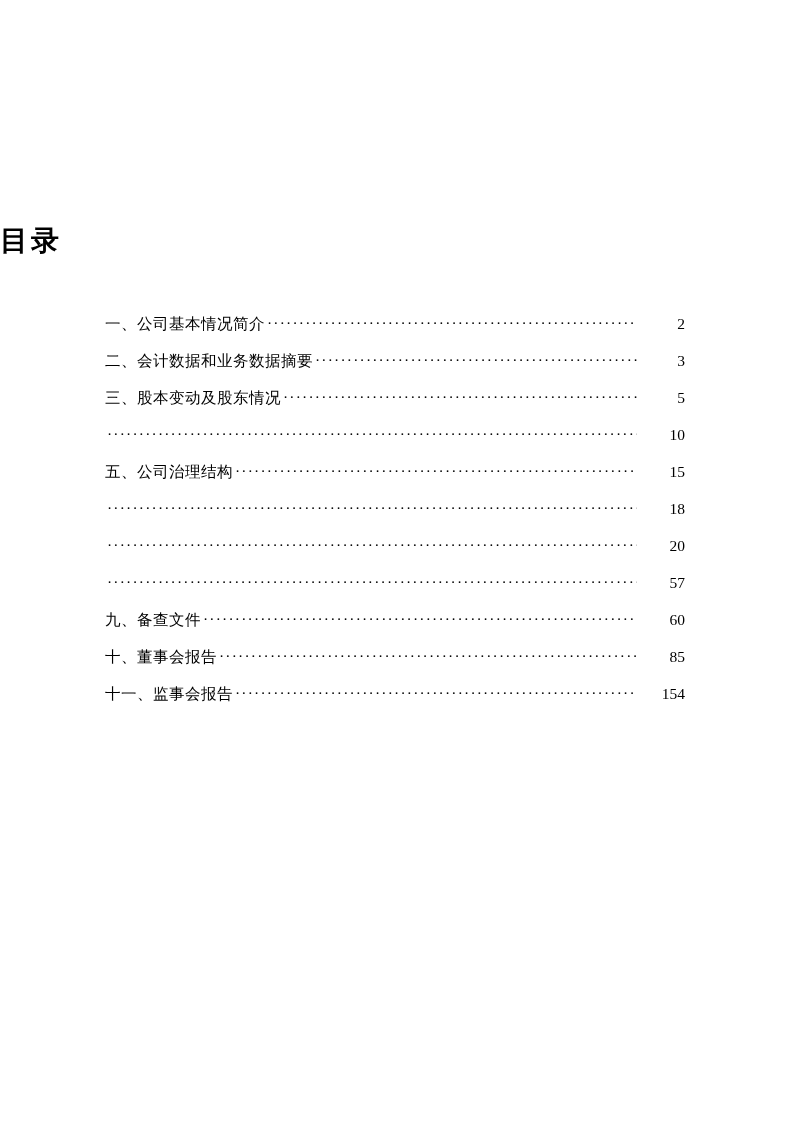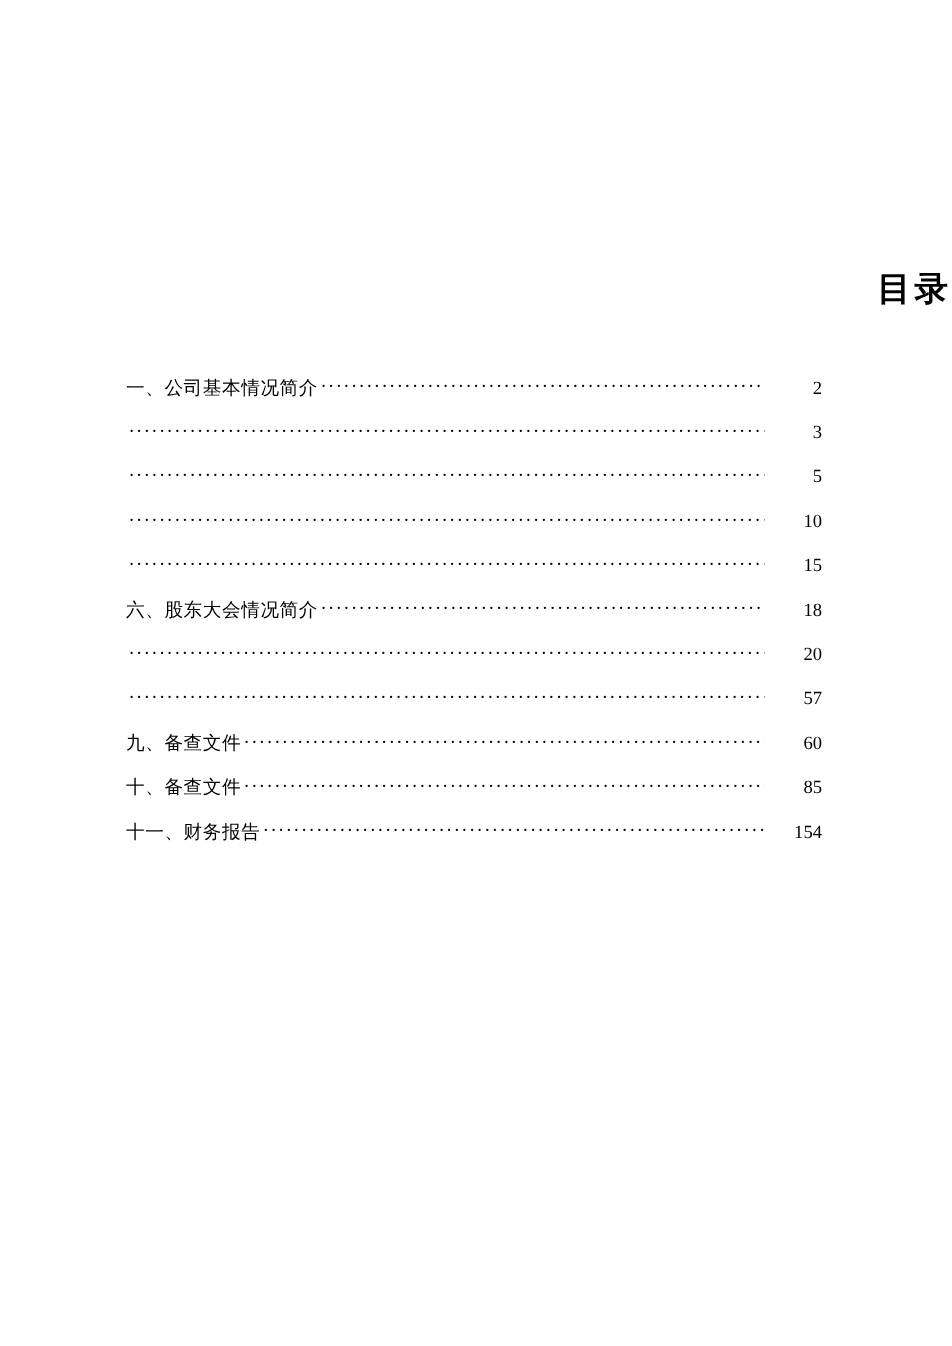--- a/index.html
+++ b/index.html
@@ -18,21 +18,21 @@
     position: relative;
     width: 793px;
     height: 1122px;
     box-sizing: border-box;
   }
   .toc-title {
     position: absolute;
     top: 222px;
     left: 0;
     width: 793px;
-    text-align: right;
+    text-align: left;
     font-size: 28px;
     font-weight: bold;
     letter-spacing: 3px;
     font-family: Liberation Serif, serif;
   }
   .toc-list {
     position: absolute;
     top: 305px;
     left: 105px;
     width: 580px;
@@ -76,41 +76,43 @@
 
   <div class="toc-list">
 
     <div class="toc-entry">
       <span class="toc-label">一、公司基本情况简介</span>
       <span class="toc-dots">····························································································································</span>
       <span class="toc-page">2</span>
     </div>
 
     <div class="toc-entry">
+      <span class="toc-label">二、会计数据和业务数据摘要</span>
       <span class="toc-dots">····························································································································</span>
       <span class="toc-page">3</span>
     </div>
 
     <div class="toc-entry">
+      <span class="toc-label">三、股本变动及股东情况</span>
       <span class="toc-dots">····························································································································</span>
       <span class="toc-page">5</span>
     </div>
 
     <div class="toc-entry">
       <span class="toc-dots">····························································································································</span>
       <span class="toc-page">10</span>
     </div>
 
     <div class="toc-entry">
+      <span class="toc-label">五、公司治理结构</span>
       <span class="toc-dots">····························································································································</span>
       <span class="toc-page">15</span>
     </div>
 
     <div class="toc-entry">
-      <span class="toc-label">六、股东大会情况简介</span>
       <span class="toc-dots">····························································································································</span>
       <span class="toc-page">18</span>
     </div>
 
     <div class="toc-entry">
       <span class="toc-dots">····························································································································</span>
       <span class="toc-page">20</span>
     </div>
 
     <div class="toc-entry">
@@ -118,25 +120,25 @@
       <span class="toc-page">57</span>
     </div>
 
     <div class="toc-entry">
       <span class="toc-label">九、备查文件</span>
       <span class="toc-dots">····························································································································</span>
       <span class="toc-page">60</span>
     </div>
 
     <div class="toc-entry">
-      <span class="toc-label">十、备查文件</span>
+      <span class="toc-label">十、董事会报告</span>
       <span class="toc-dots">····························································································································</span>
       <span class="toc-page">85</span>
     </div>
 
     <div class="toc-entry">
-      <span class="toc-label">十一、财务报告</span>
+      <span class="toc-label">十一、监事会报告</span>
       <span class="toc-dots">····························································································································</span>
       <span class="toc-page">154</span>
     </div>
 
   </div>
 </div>
 
 </body></html>

